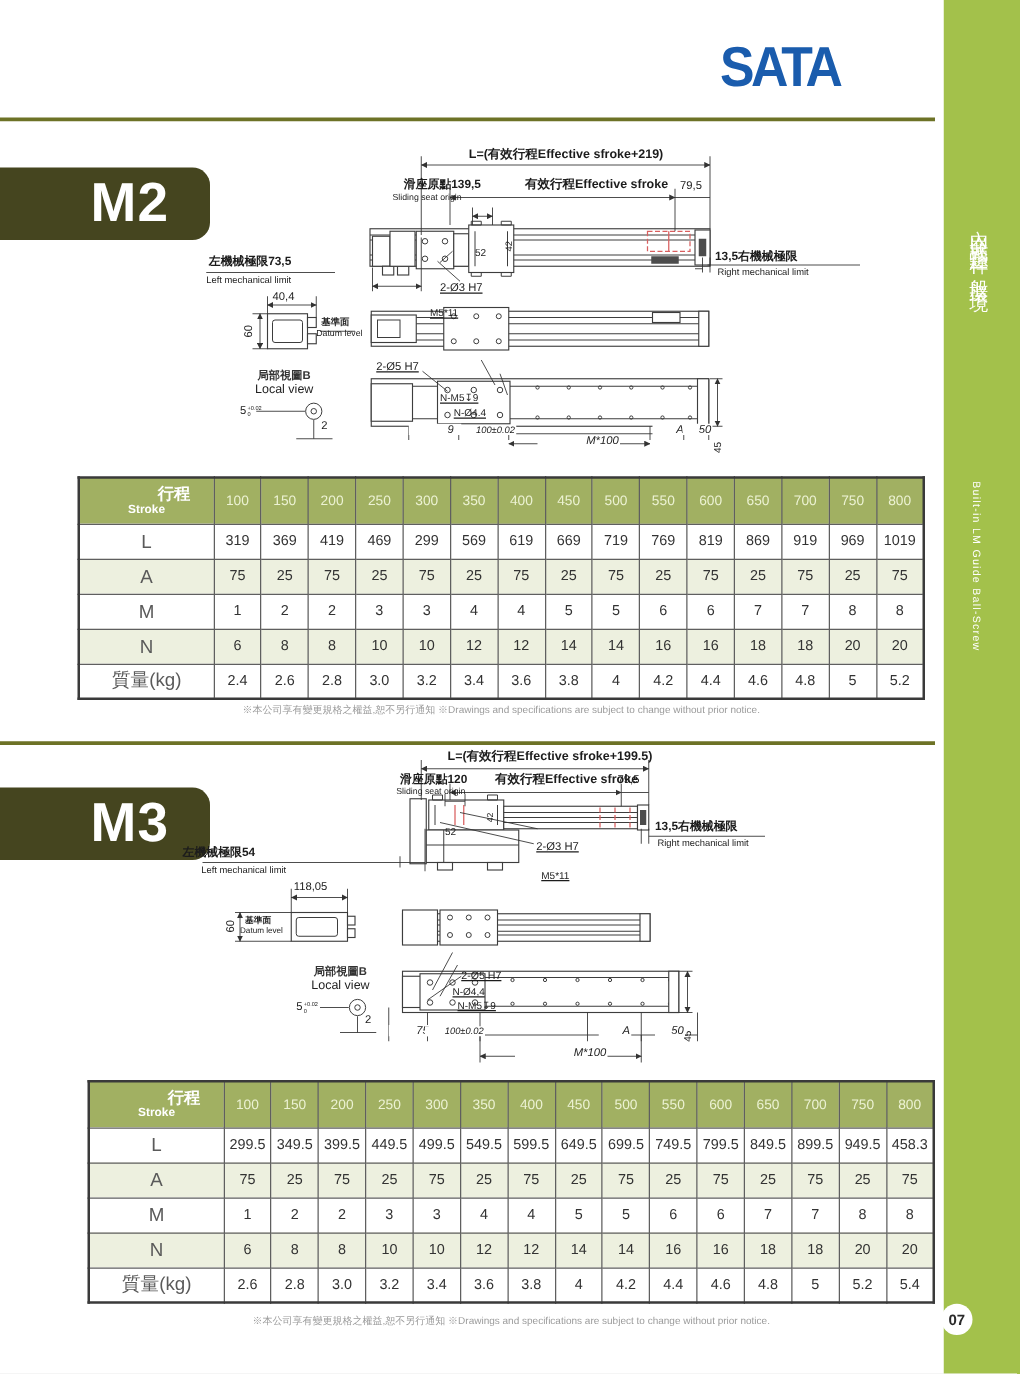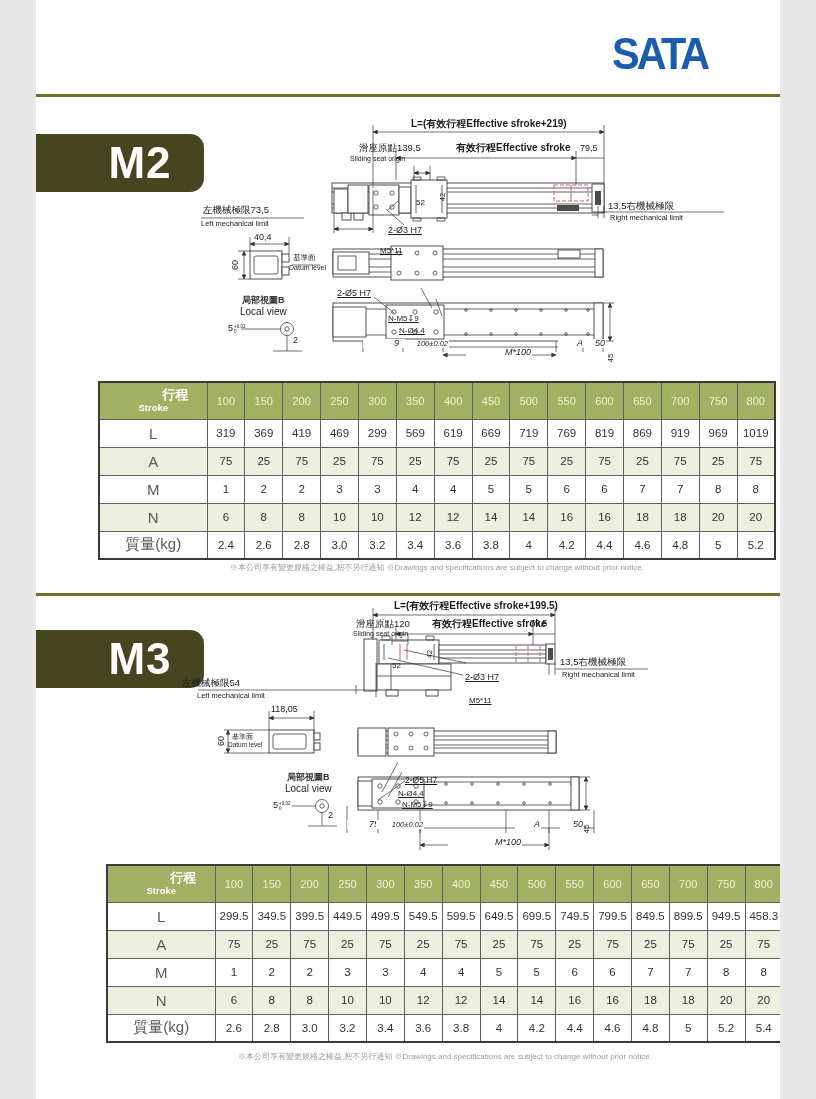--- a/index.html
+++ b/index.html
@@ -1,36 +1,36 @@
 <!DOCTYPE html>
 <html><head>
 <meta charset="utf-8">
 <style>
   html,body{margin:0;padding:0;background:#e8e8e8;}
-  #page{position:relative;width:744px;height:1099px;background:#ffffff;overflow:hidden;
+  #page{position:relative;width:816px;height:1099px;background:#ffffff;overflow:hidden;
         font-family:"Liberation Sans",sans-serif;margin:0 auto;}
   
   .logo{position:absolute;left:576px;top:28px;font-size:45px;font-weight:900;color:#1a5cad;
         letter-spacing:-3px;transform:scaleX(.92);transform-origin:left top;}
   .rule{position:absolute;left:0;width:748px;height:3px;background:#6d7226;}
   .model-badge{position:absolute;left:-16px;width:184px;height:58px;background:#45451f;
         border-radius:14px;color:#fff;display:flex;align-items:center;justify-content:center;
         padding-left:56px;font-size:44px;font-weight:800;letter-spacing:1px;box-sizing:border-box;}
   .side-strip{position:absolute;left:755px;top:0;width:61px;height:1099px;background:#a3c14b;}
   .tab-text{position:absolute;writing-mode:vertical-rl;text-orientation:mixed;color:#fff;white-space:nowrap;}
   .tab-zh{left:772px;top:172px;font-size:15px;letter-spacing:5px;}
   .tab-en{left:776px;top:385px;font-size:8.5px;letter-spacing:1px;}
   .page-circle{position:absolute;left:753px;top:1043px;width:25px;height:25px;border-radius:50%;
         background:#fff;display:flex;align-items:center;justify-content:center;
         font-size:12px;font-weight:700;color:#2a2a2a;}
   .note{position:absolute;width:678px;text-align:center;font-size:8px;color:#9b9b9b;}
   
   .lbl{position:absolute;white-space:nowrap;color:#1c1c1c;line-height:1;}
   .dimL{font-size:10px;font-weight:600;}
-  .zhdim{font-size:9.5px;font-weight:400;}
+  .zhdim{font-size:9.5px;font-weight:700;}
   .endim{font-size:7px;color:#222;}
   .endim2{font-size:7.5px;color:#222;}
   .num{font-size:9px;}
   .small8{font-size:8px;margin-top:36px;}
   .ul{text-decoration:underline;}
   .bgw{background:#fff;padding:0 1px;text-align:right;font-style:italic;}
   .vrot{transform:translate(-50%,-50%) rotate(-90deg);}
   .loc-zh{font-size:9px;font-weight:700;color:#333;}
   .loc-en{font-size:10px;color:#222;}
   .tolstack{display:inline-flex;flex-direction:column;font-size:4.5px;line-height:1.15;vertical-align:top;margin-left:1px;}

